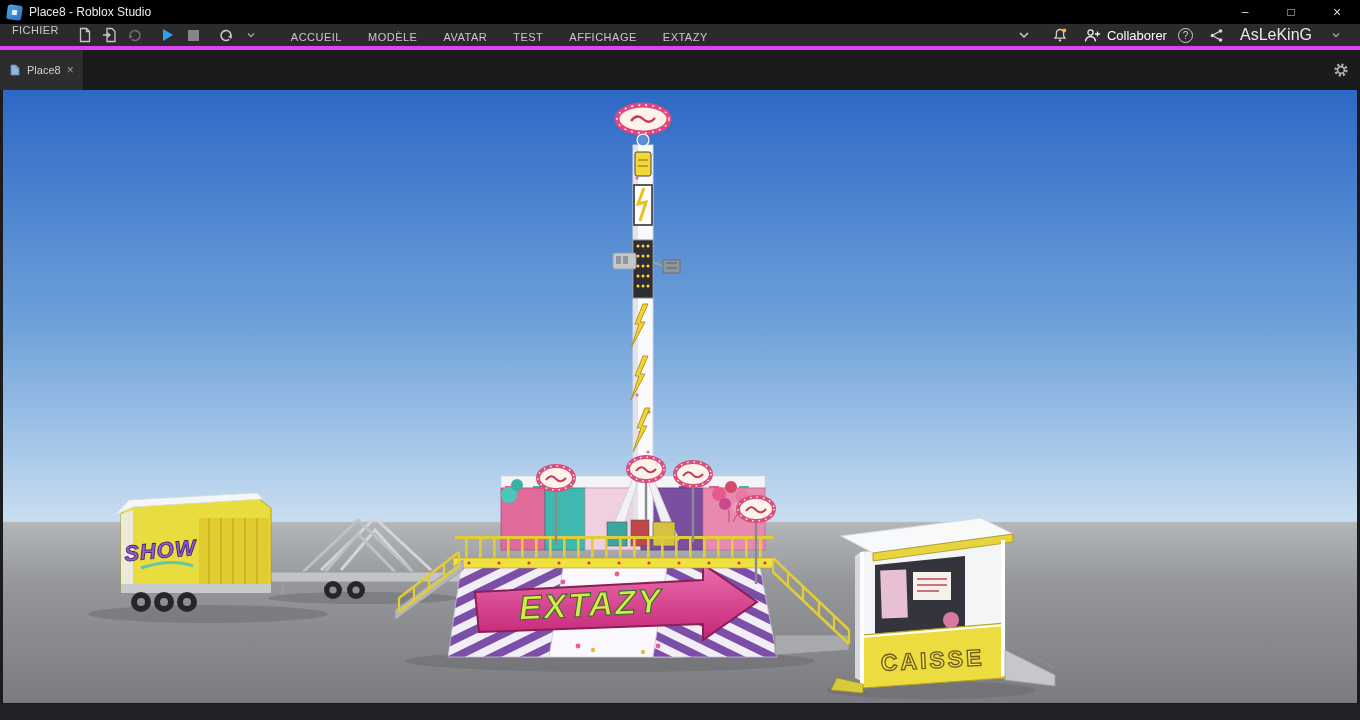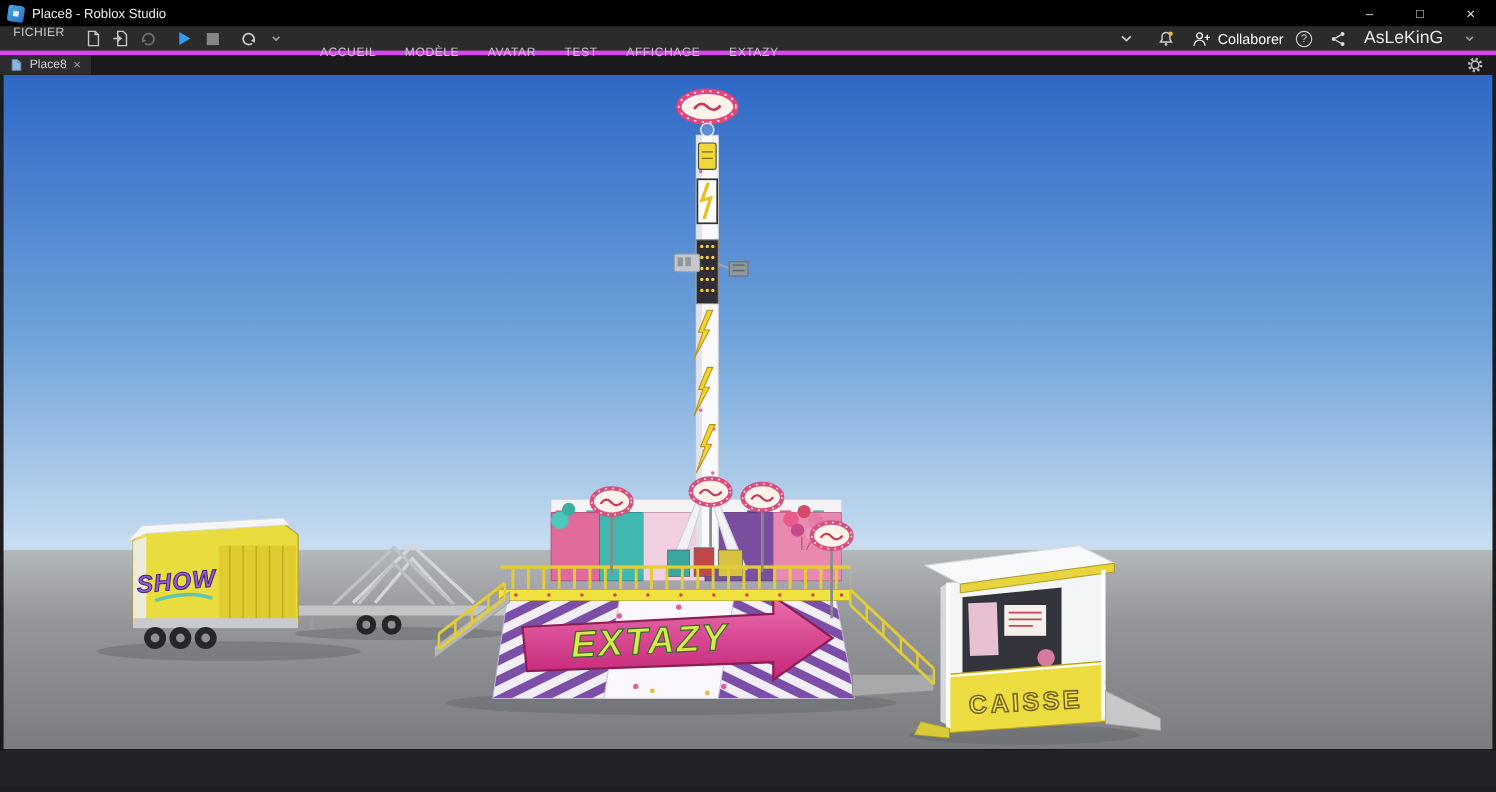--- a/index.html
+++ b/index.html
@@ -22,29 +22,29 @@
   
   .menubar { height:26px; background:#2b2b2b; display:flex; align-items:flex-start;
              color:#c9c9c9; font-size:11px; border-bottom:4px solid #d946ef; }
   .menu-file { padding:0 14px 0 12px; letter-spacing:.4px; }
   .icon-btn { width:25px; height:22px; display:flex; align-items:center; justify-content:center; }
   .tool-sep { width:8px; }
   .play-tri { width:0; height:0; border-top:6px solid transparent; border-bottom:6px solid transparent;
               border-left:10px solid #2f9ff0; }
   .stop-sq { width:11px; height:11px; background:#85858a; }
   .menu-tabs { display:flex; margin-left:14px; }
-  .menu-tab { padding:0 13px; letter-spacing:.5px; line-height:26px;margin-top:11px; }
+  .menu-tab { padding:0 13px; letter-spacing:.5px; line-height:26px; }
   .menubar-right { margin-left:auto; display:flex; align-items:center; gap:11px; padding-right:12px; }
   .collab { display:flex; align-items:center; gap:6px; color:#fdfdfd; font-size:13px; }
   .help-circle { width:15px; height:15px; border:1.4px solid #cfcfcf; border-radius:50%;
                  display:flex; align-items:center; justify-content:center; font-size:10px; color:#cfcfcf; }
   .username { font-size:16px; color:#e8e8e8; }
 
   
-  .tabbar { height:18px; background:#1b1b1d; display:flex; align-items:stretch; }
+  .tabbar { height:40px; background:#1b1b1d; display:flex; align-items:stretch; }
   .doc-tab { background:#2d2d30; display:flex; align-items:center; gap:6px; padding:0 9px;
              color:#d2d2d2; font-size:11px; border-right:1px solid #141415; }
   .tab-close { color:#9d9d9d; font-size:12px; line-height:1; }
   .tabbar-right { margin-left:auto; display:flex; align-items:center; padding-right:7px; }
 
   
   .viewport { height:613px; background:#000; border-left:3px solid #1c1c1e; border-right:3px solid #1c1c1e;
               position:relative; }
   svg.scene { display:block; width:100%; height:100%; }
 

